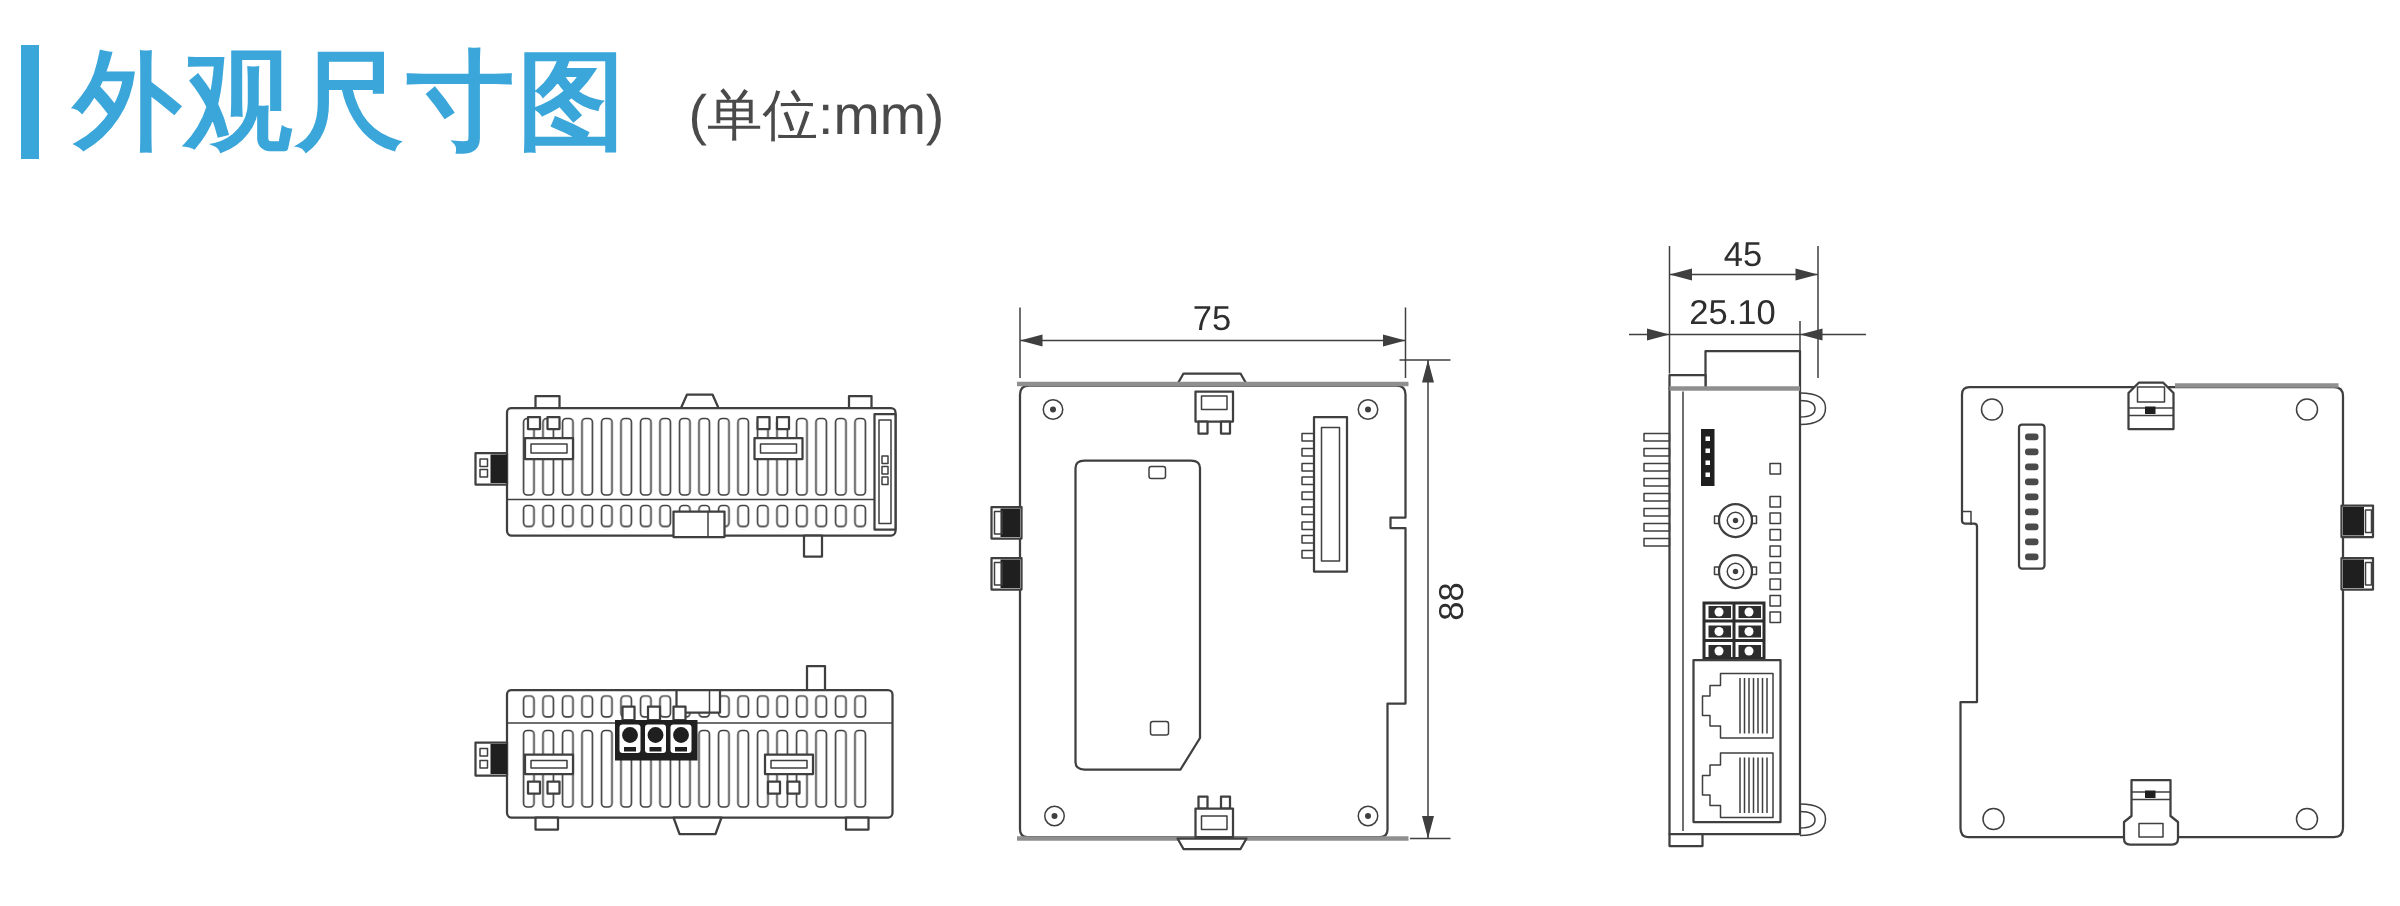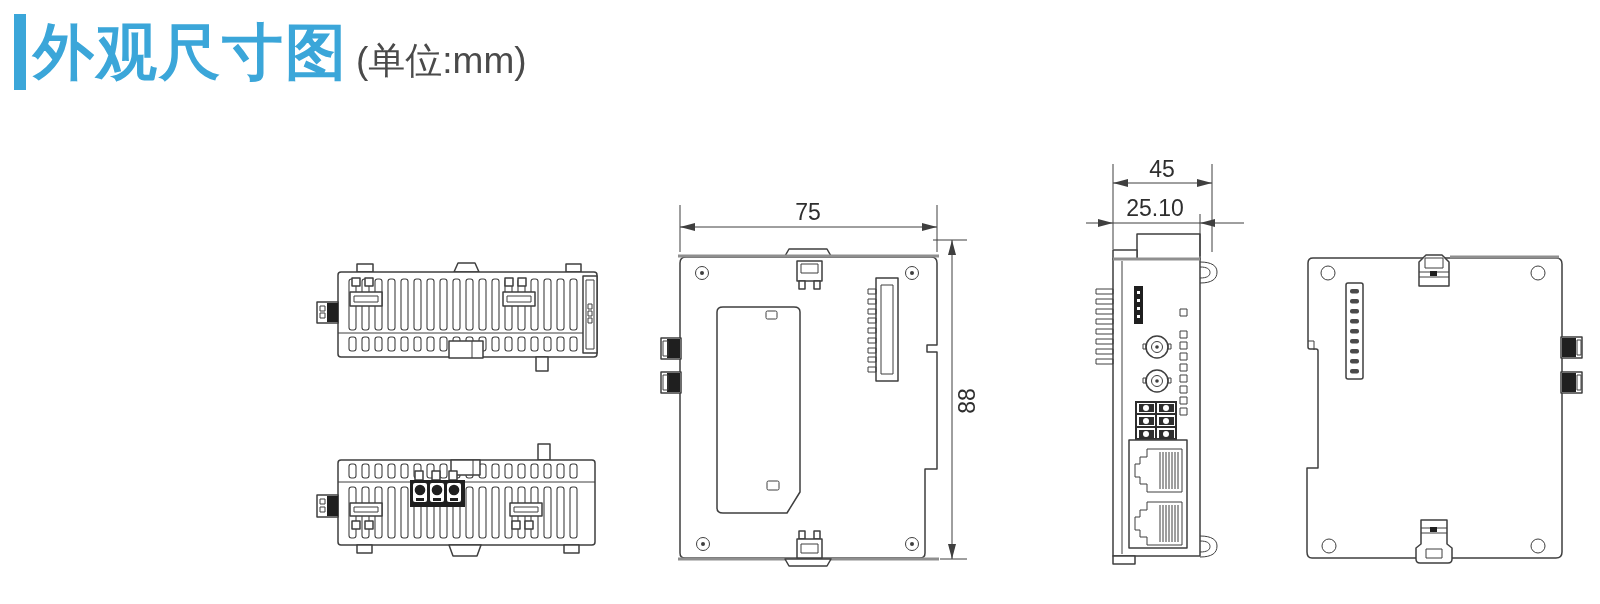--- a/index.html
+++ b/index.html
@@ -1,21 +1,21 @@
 <!DOCTYPE html>
 <html><head>
 <meta charset="utf-8">
 <style>
   html,body{margin:0;padding:0;background:#fff;}
   .stage{position:relative;width:1600px;height:604px;background:#fff;overflow:hidden;
          font-family:"Liberation Sans",sans-serif;}
   header{position:absolute;left:14px;top:14px;display:flex;align-items:center;}
   .tbar{width:12px;height:76px;background:#3ba6d9;margin-right:7px;}
-  h1{margin:0;font-size:61px;font-weight:700;color:#3ba6d9;letter-spacing:2px;line-height:76px;}
-  .unit{font-size:37px;color:#4a4a4a;margin-left:8px;transform:translateY(9px);}
+  h1{margin:16px;font-size:72px;font-weight:700;color:#3ba6d9;letter-spacing:2px;line-height:76px;}
+  .unit{font-size:37px;color:#4a4a4a;margin-left:24px;transform:translateY(9px);}
   svg{position:absolute;left:0;top:0;}
   .ln{stroke:#3f3f3f;fill:#fff;stroke-width:1.5;stroke-linejoin:round;stroke-linecap:round;}
   .lt{stroke:#3f3f3f;fill:none;stroke-width:1;stroke-linejoin:round;}
   .blk{fill:#1f1f1f;stroke:none;}
   .gry{stroke:#8f8f8f;stroke-width:3;fill:none;}
   .dimln{stroke:#3f3f3f;stroke-width:1;fill:none;}
   .dimar{fill:#3f3f3f;stroke:none;}
   .dim-text{font:23px "Liberation Sans",sans-serif;fill:#2e2e2e;}
 </style>
 </head>

